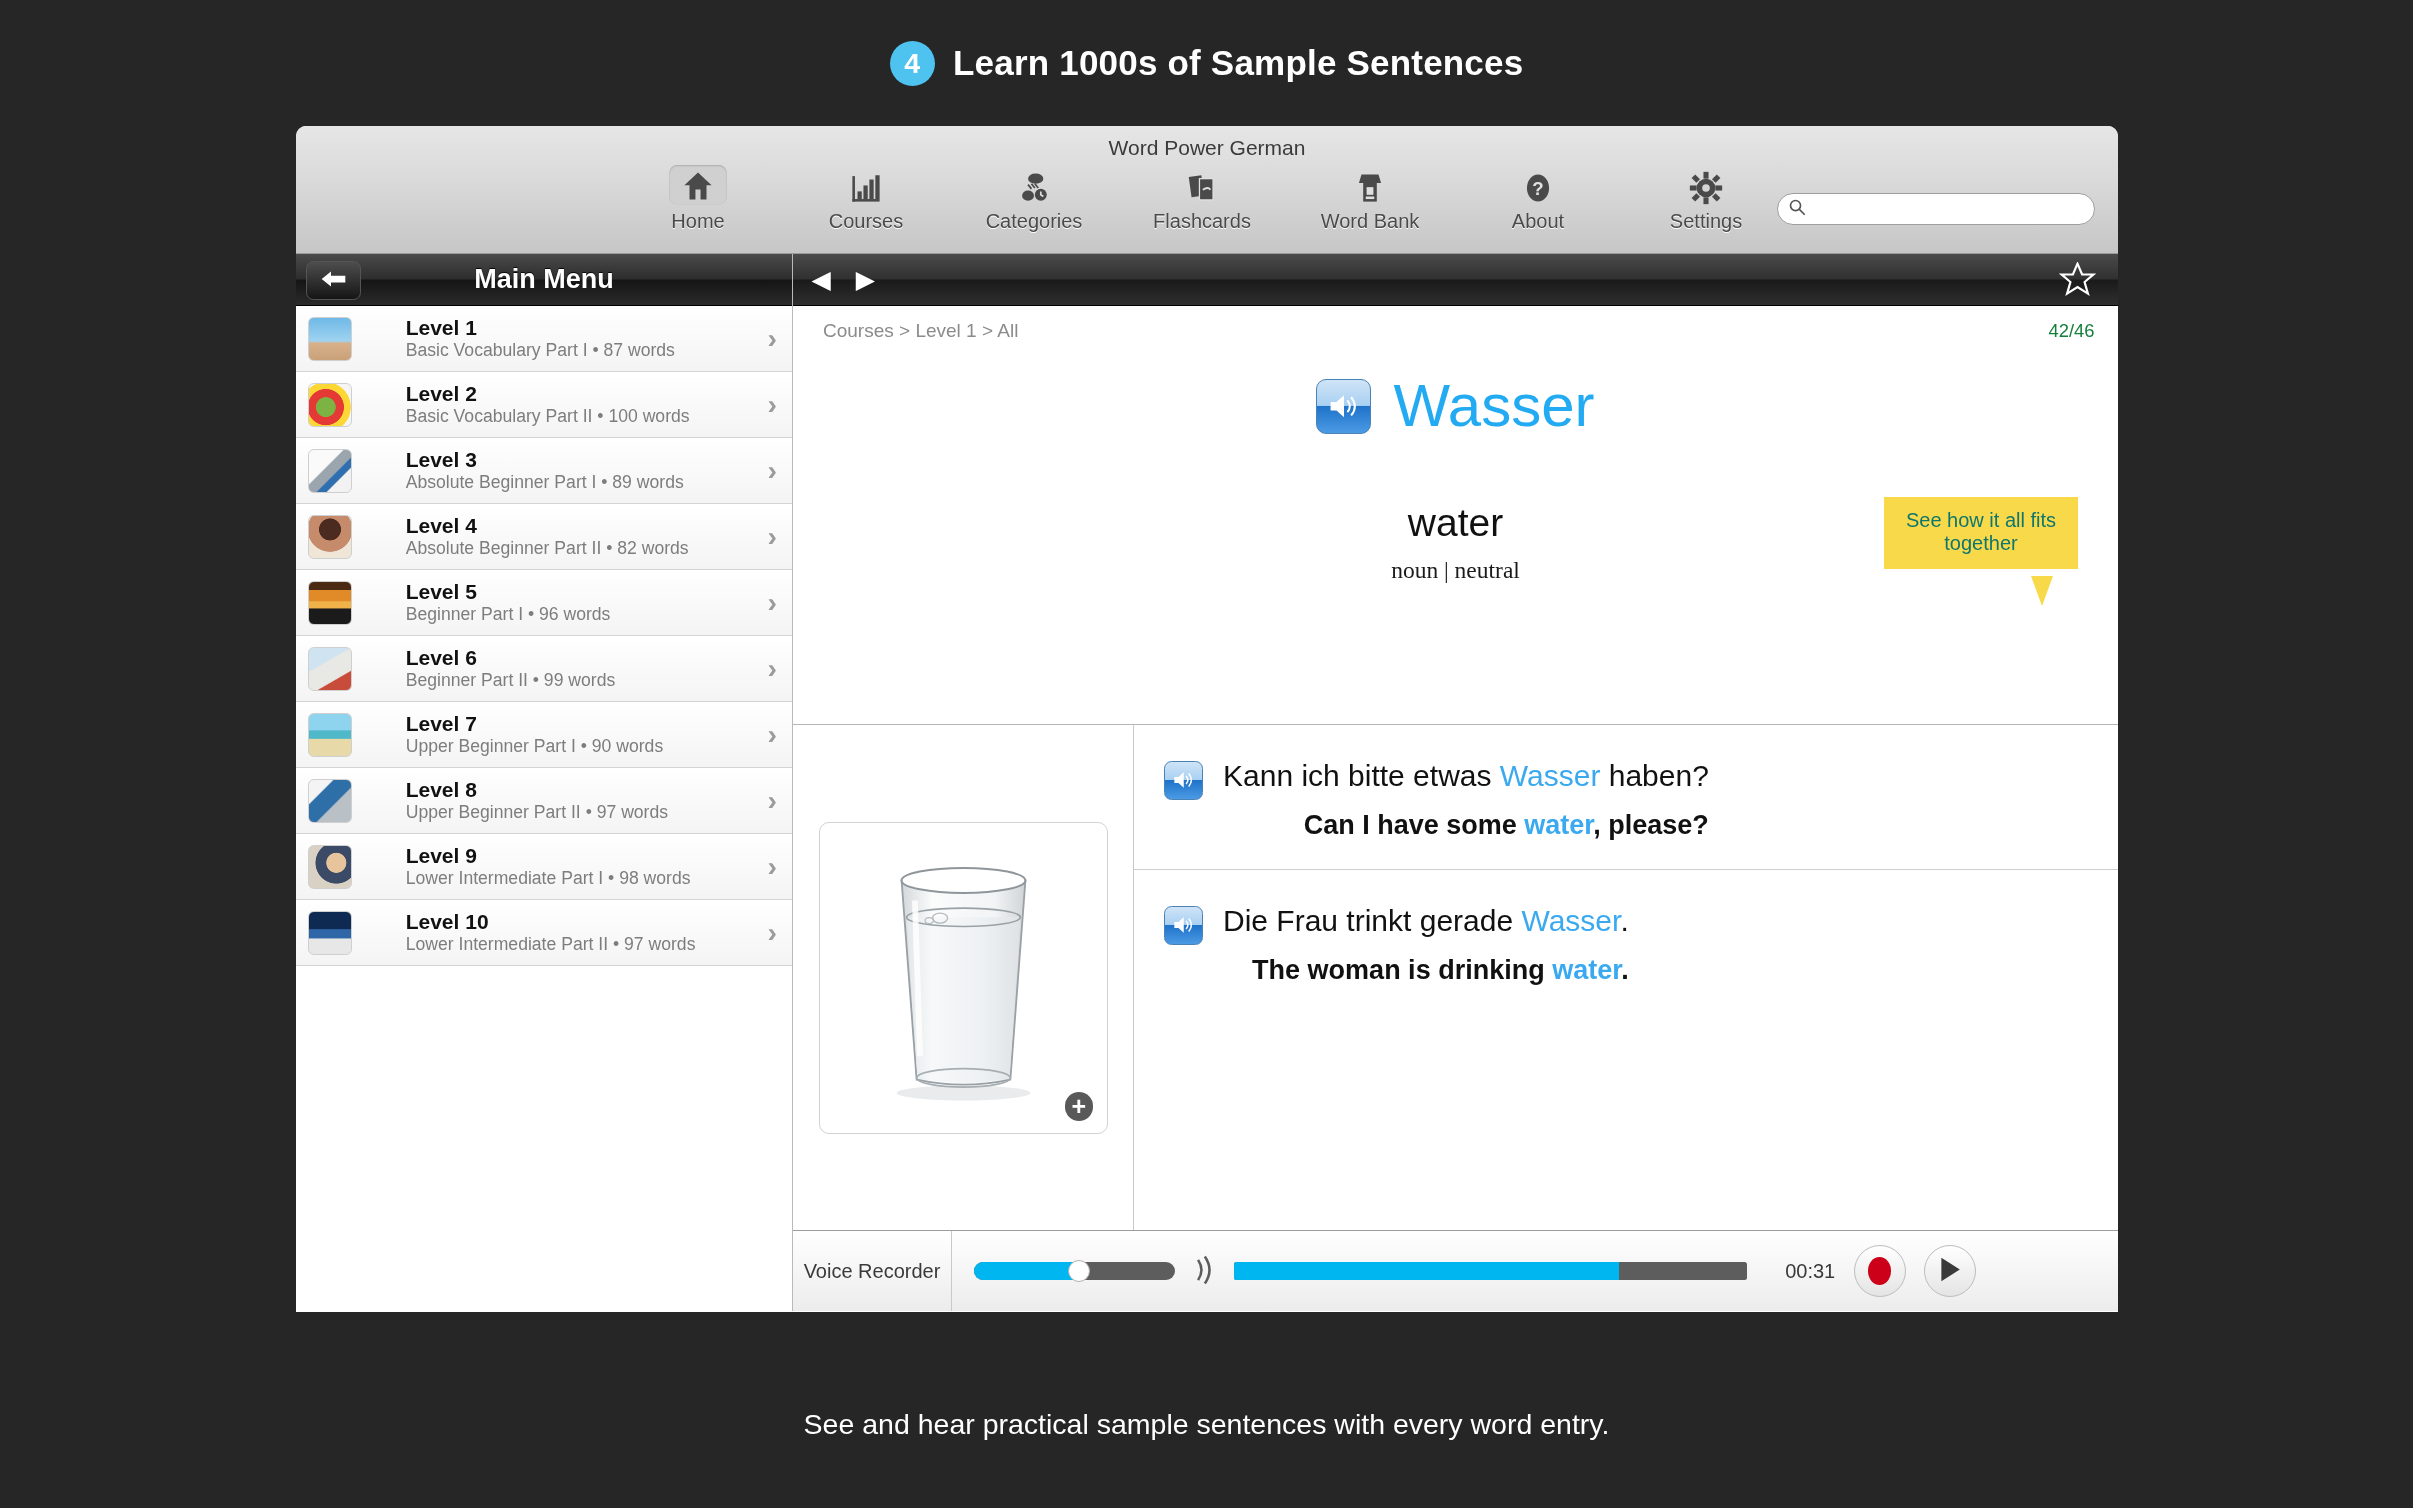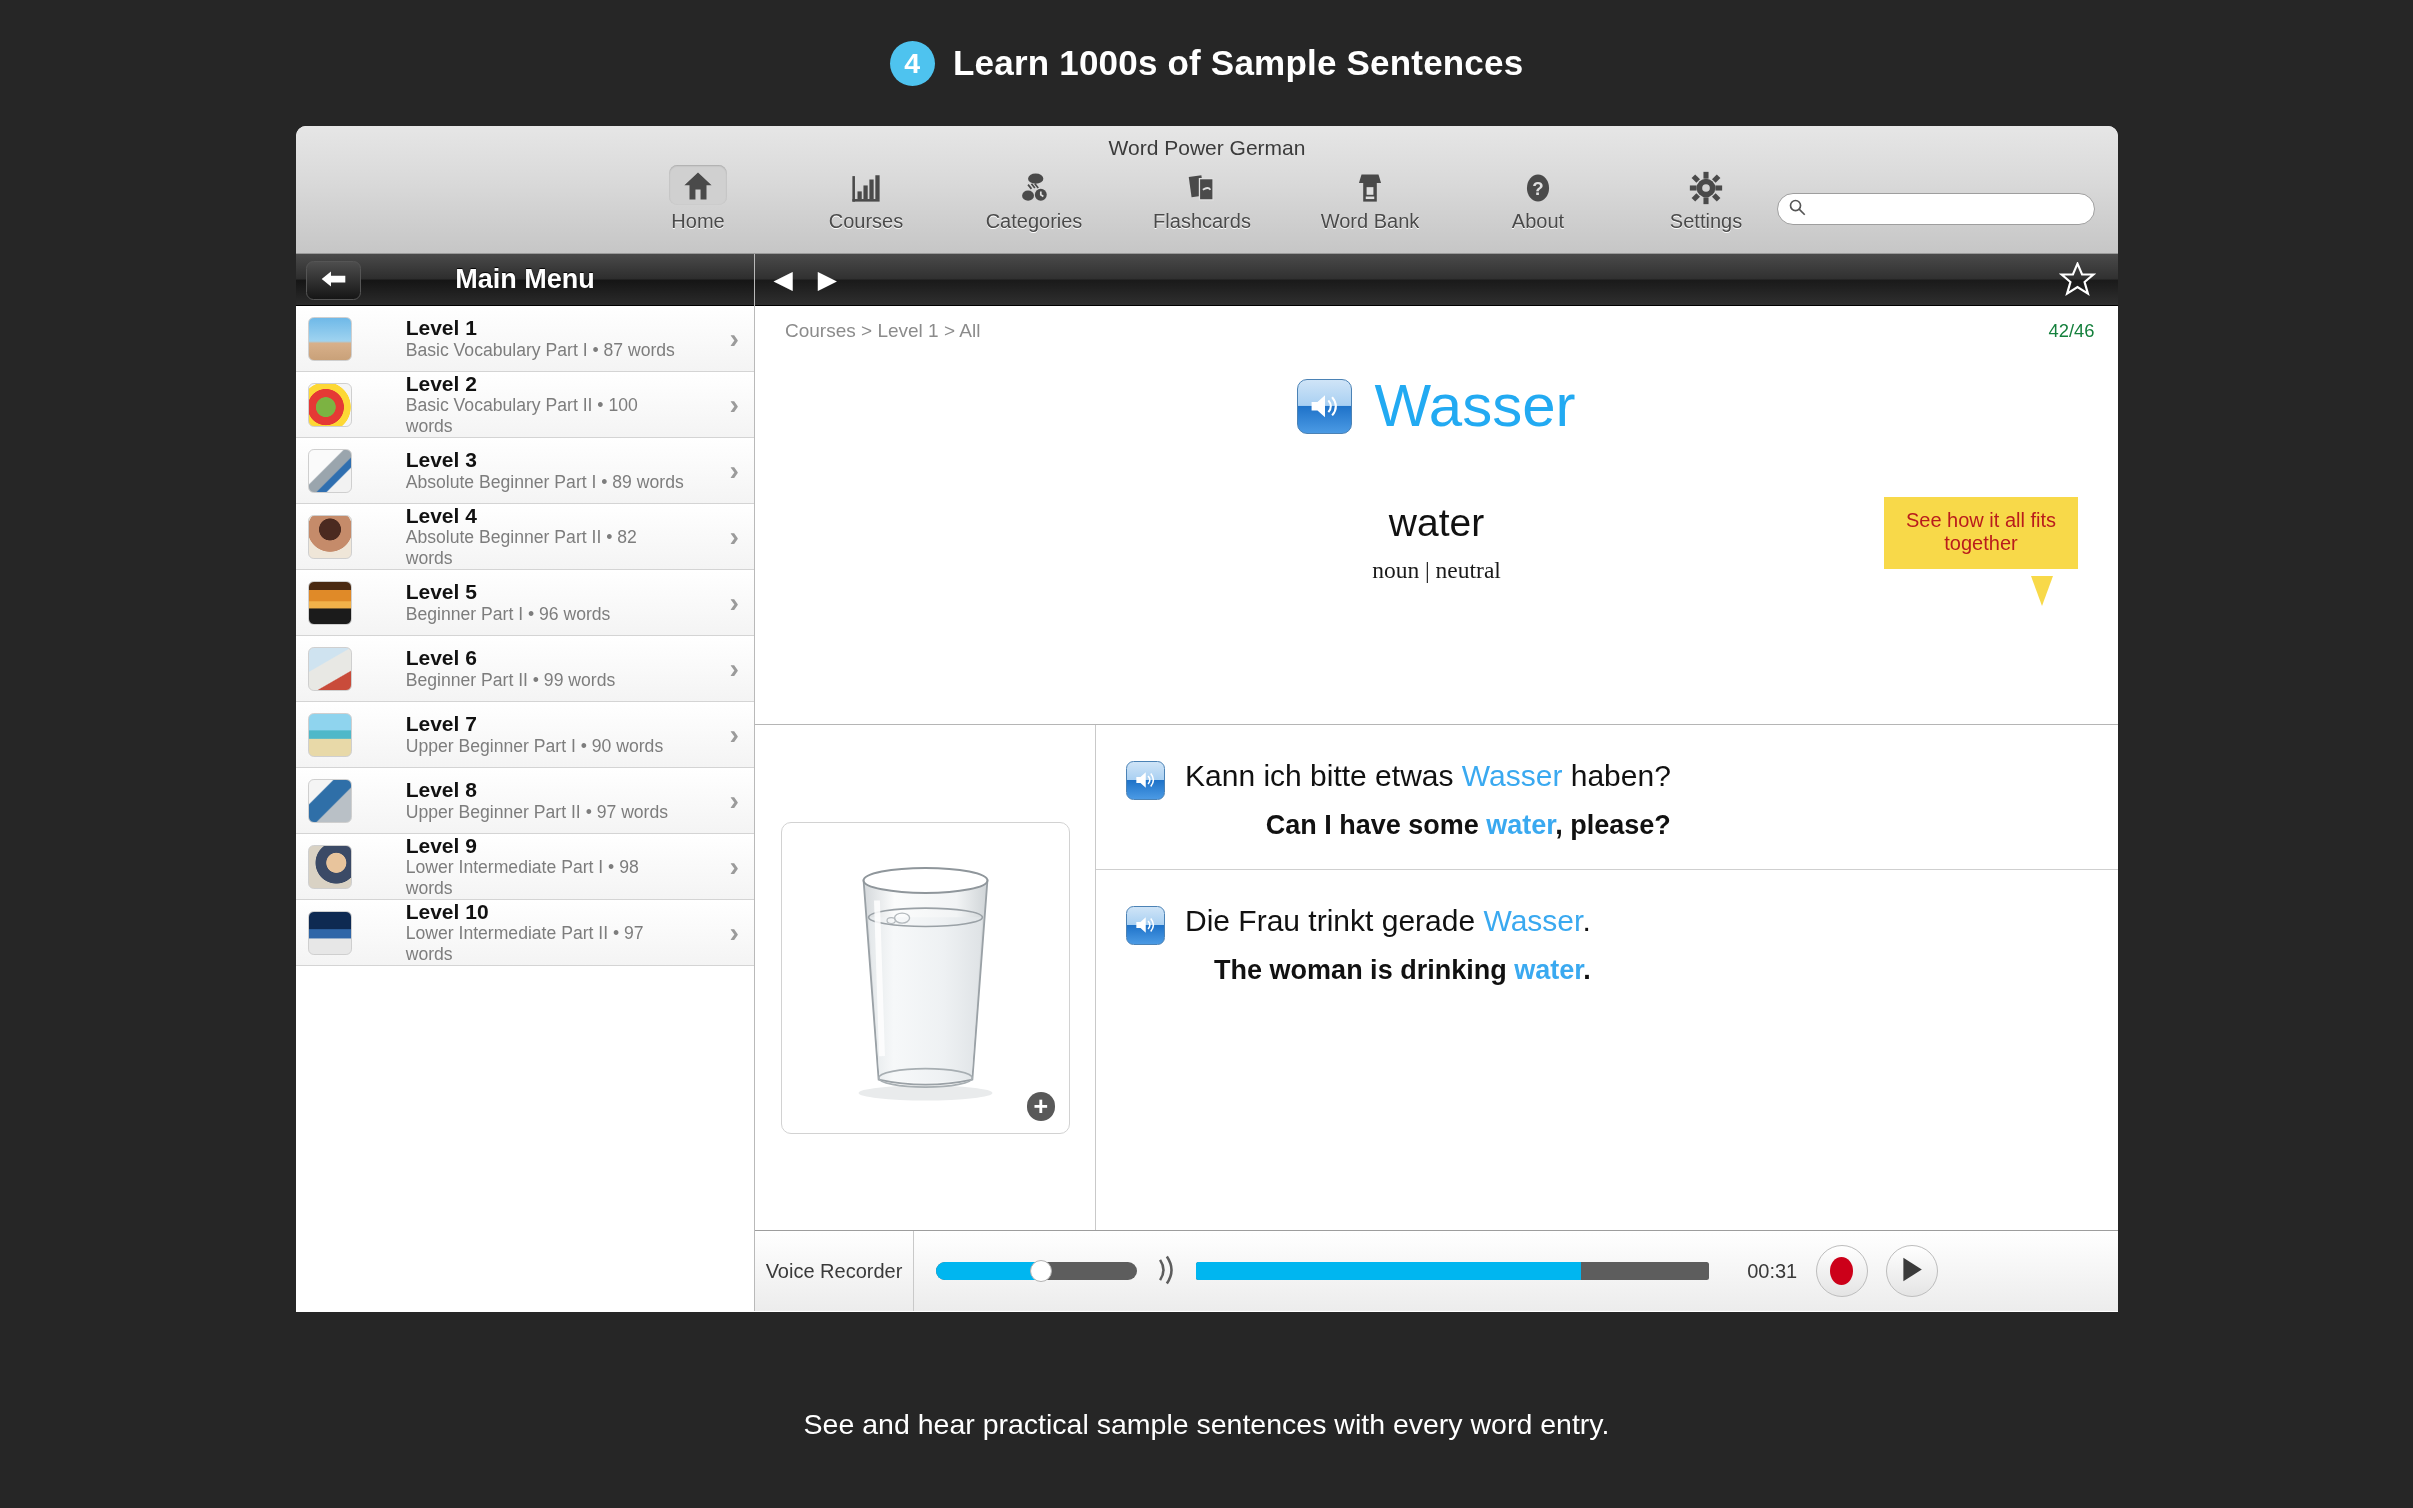--- a/index.html
+++ b/index.html
@@ -66,21 +66,21 @@
   .search-box input {
     border: 0; outline: none; background: transparent;
     font-size: 17px; width: 268px; margin-left: 6.7px;
     font-family: "Liberation Sans", sans-serif;
   }
 
   
   .app-body { display: flex; height: 1057px; }
 
   
-  .sidebar { width: 459px; background: #ffffff; border-right: 0.8px solid #b9b9b9; }
+  .sidebar { width: 497px; background: #ffffff; border-right: 0.8px solid #b9b9b9; }
   .sidebar-head {
     height: 52px; position: relative;
     background: linear-gradient(to bottom, #4a4a4a 0%, #2e2e2e 48%, #151515 52%, #2b2b2b 100%);
     display: flex; align-items: center;
     border-bottom: 0.8px solid #000;
   }
   .back-btn {
     position: absolute; left: 10px; top: 6.7px; width: 55px; height: 39px;
     border-radius: 7.5px; border: 0.8px solid #555;
     background: linear-gradient(to bottom, #4d4d4d, #161616);
@@ -137,21 +137,21 @@
   }
   .word-de { font-size: 60px; color: #22aaf2; line-height: 1; }
   .word-en { text-align: center; font-size: 39px; color: #111; margin-top: 65px; }
   .word-pos {
     text-align: center; font-size: 23.5px; color: #1a1a1a; margin-top: 11.7px;
     font-family: "Liberation Serif", serif;
   }
   .callout-box {
     position: absolute; right: 40px; top: 141px; width: 194px;
     background: #f8d949; padding: 11.7px 10px 13.4px; text-align: center;
-    font-size: 20px; color: #b91c1c; line-height: 1.18;
+    font-size: 20px; color: #0f766e; line-height: 1.18;
   }
   .callout-tail {
     position: absolute; right: 65px; top: 220px;
     width: 0; height: 0;
     border-left: 11.7px solid transparent; border-right: 11.7px solid transparent;
     border-top: 30px solid #f8d949;
   }
 
   
   .sent-zone { flex: 1; display: flex; border-bottom: 0.8px solid #9d9d9d; }

